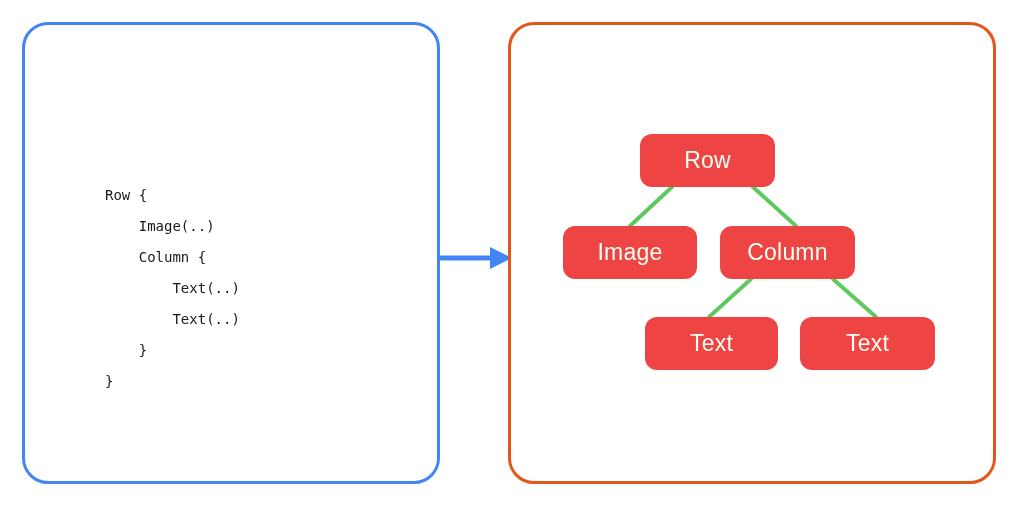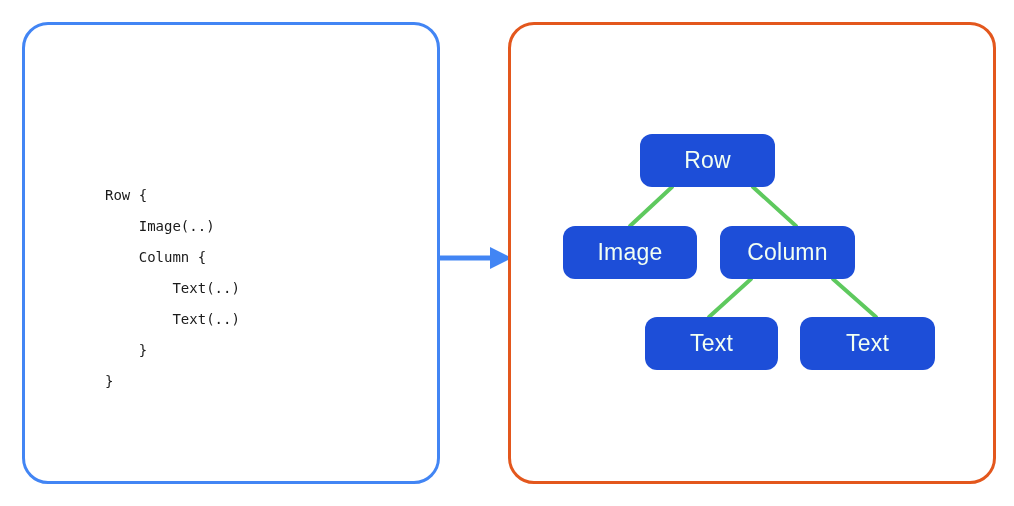--- a/index.html
+++ b/index.html
@@ -73,21 +73,21 @@
     position: absolute;
     left: 508px;
     top: 22px;
     width: 488px;
     height: 462px;
     pointer-events: none;
   }
   .tree-node {
     position: absolute;
     box-sizing: border-box;
-    background: #1d4ed8;
+    background: #ef4444;
     border-radius: 12px;
     color: #f2fff2;
     font-family: "Liberation Sans", sans-serif;
     font-size: 23px;
     font-weight: 400;
     display: flex;
     align-items: center;
     justify-content: center;
     letter-spacing: 0.2px;
   }

